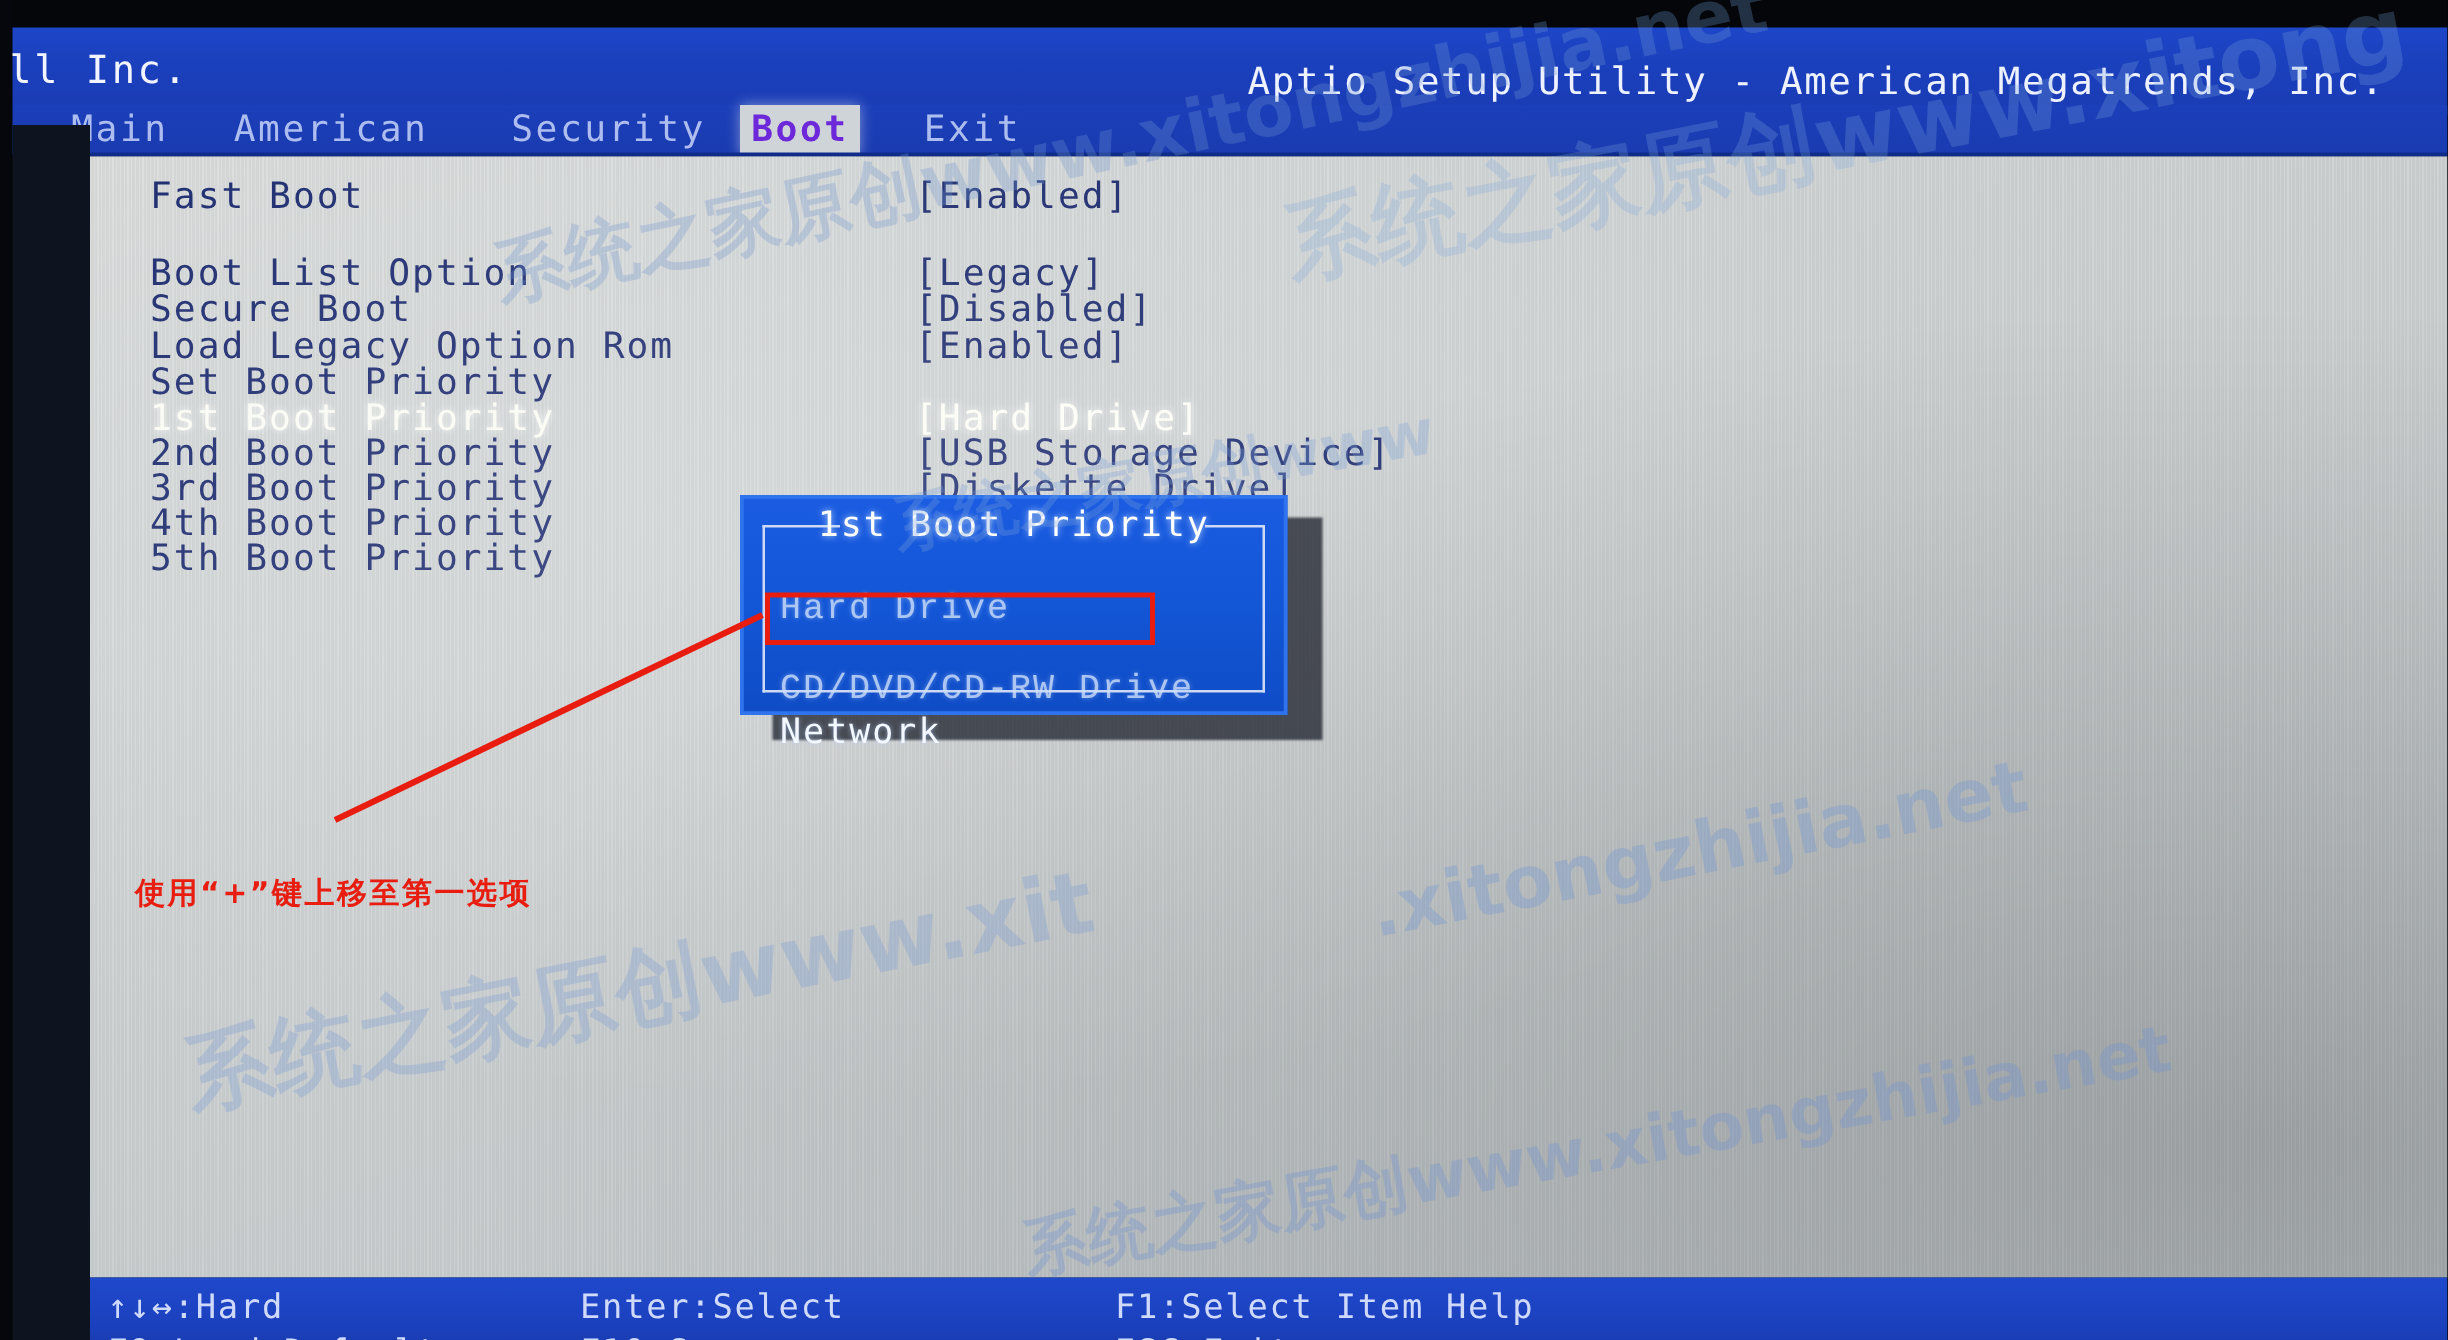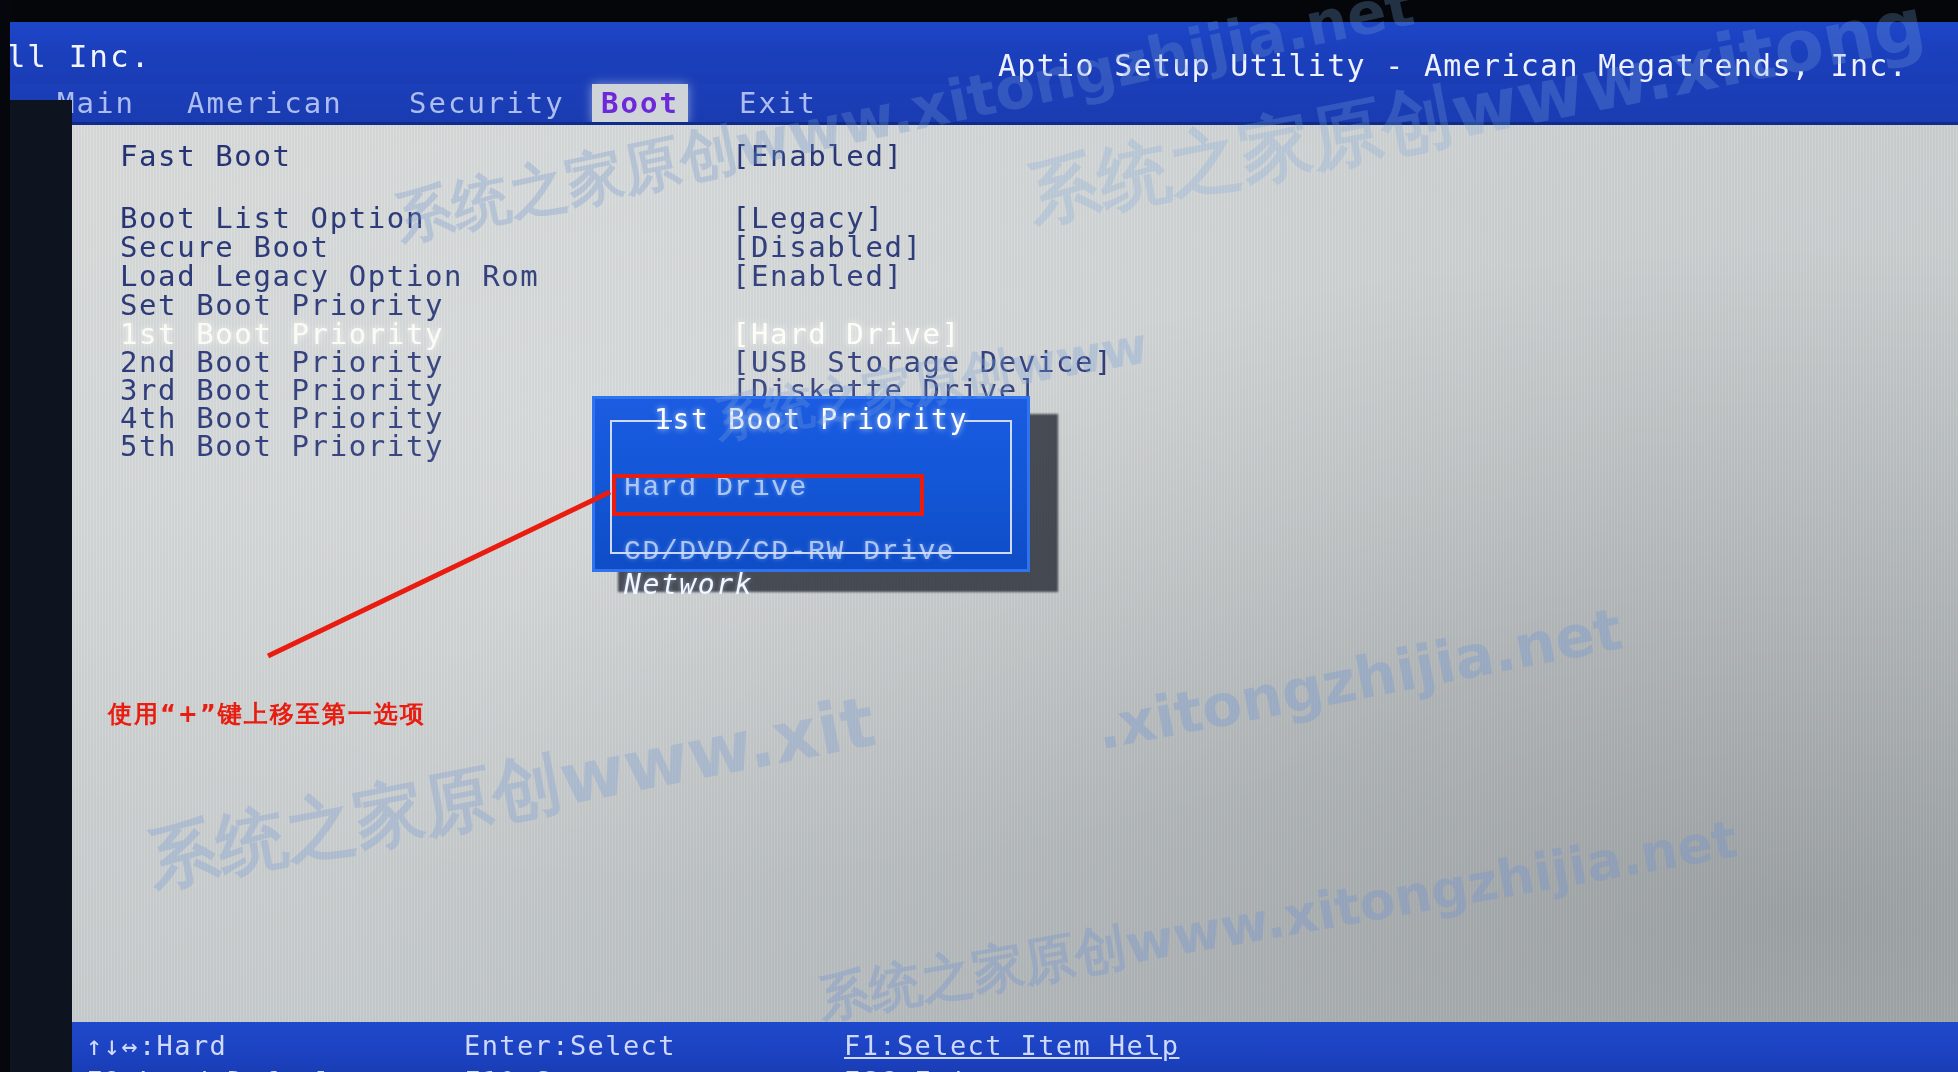--- a/index.html
+++ b/index.html
@@ -122,21 +122,21 @@
     position:absolute; left:72px; top:1000px; width:1886px; height:72px;
     background:linear-gradient(180deg,#1f49cc 0%,#1b40bd 55%,#17379f 100%);
   }
   .help span{
     position:absolute; font-size:27px; letter-spacing:1.4px; color:#cfd9fb; white-space:nowrap;
   }
   .help .r0 { top:8px; }
   .help .r1 { top:44px; }
   .help .c0 { left:14px; }
   .help .c1 { left:392px; }
-  .help .c2 { left:772px;text-decoration:underline; }
+  .help .c2 { left:820px; }
 
   
   .wm{
     position:absolute; color:rgba(110,150,210,.30);
     font-family:"DejaVu Sans","Liberation Sans",sans-serif;
     font-weight:bold; white-space:nowrap; pointer-events:none; z-index:15;
   }
   .wm1 { left:385px; top:52px; font-size:58px; transform:rotate(-12deg); }
   .wm2 { left:640px; top:225px; font-size:50px; transform:rotate(-10deg); color:rgba(120,158,215,.30);}
   .wm3 { left:1020px; top:40px; font-size:72px; transform:rotate(-11deg); color:rgba(125,165,220,.26);}
@@ -198,21 +198,21 @@
   <div class="dlg-shadow"></div>
   <div class="dlg">
     <div class="inner-rule"></div>
     <div class="inner-rule-top-l"></div>
     <div class="inner-rule-top-r"></div>
 
     <div class="dlg-title">1st Boot Priority</div>
 
     <div class="dlg-item faded" style="top:76px;">Hard Drive</div>
     <div class="dlg-item faded" style="top:140px;">CD/DVD/CD-RW Drive</div>
-    <div class="dlg-item" style="top:172px;font-style:italic;">Network</div>
+    <div class="dlg-item" style="top:172px;">Network</div>
   </div>
 
   <div class="red-box"></div>
   <svg class="red-line">
     <line x1="268" y1="634" x2="610" y2="470" stroke="#e81d10" stroke-width="5"></line>
   </svg>
   <div class="cn-note">使用“+”键上移至第一选项</div>
 
   <div class="help">
     <span class="r0 c0">↑↓↔:Hard</span>

